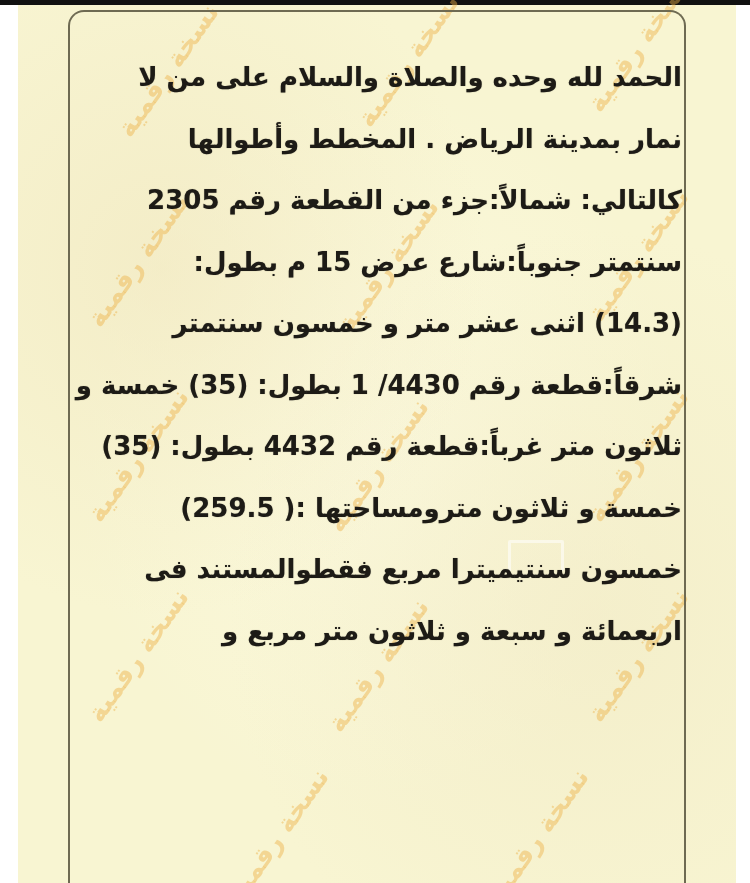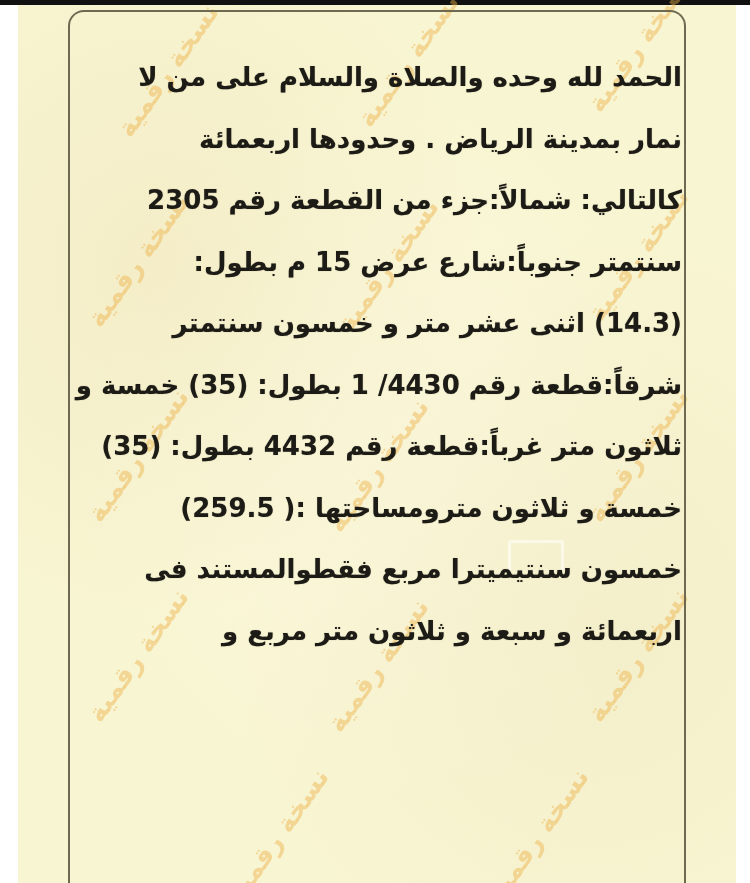--- a/index.html
+++ b/index.html
@@ -110,21 +110,21 @@
     <div class="wm" style="left:200px; top:820px;">نسخة رقمية</div>
     <div class="wm" style="left:460px; top:820px;">نسخة رقمية</div>
   </div>
 
   <div class="frame"></div>
 
   <div class="faint-mark"></div>
 
   <div class="text-block">
     <div class="line">الحمد لله وحده والصلاة والسلام على من لا</div>
-    <div class="line">نمار بمدينة الرياض . وحدودها اربعمائة</div>
+    <div class="line">نمار بمدينة الرياض . المخطط وأطوالها</div>
     <div class="line">كالتالي: شمالاً:جزء من القطعة رقم 2305</div>
     <div class="line">سنتمتر جنوباً:شارع عرض 15 م بطول:</div>
     <div class="line">(14.3) اثنى عشر متر و خمسون سنتمتر</div>
     <div class="line">شرقاً:قطعة رقم 4430/ 1 بطول: (35) خمسة و</div>
     <div class="line">ثلاثون متر غرباً:قطعة رقم 4432 بطول: (35)</div>
     <div class="line">خمسة و ثلاثون مترومساحتها :( 259.5)</div>
     <div class="line">خمسون سنتيميترا مربع فقطوالمستند فى</div>
     <div class="line">اربعمائة و سبعة و ثلاثون متر مربع و</div>
   </div>
 </div>

